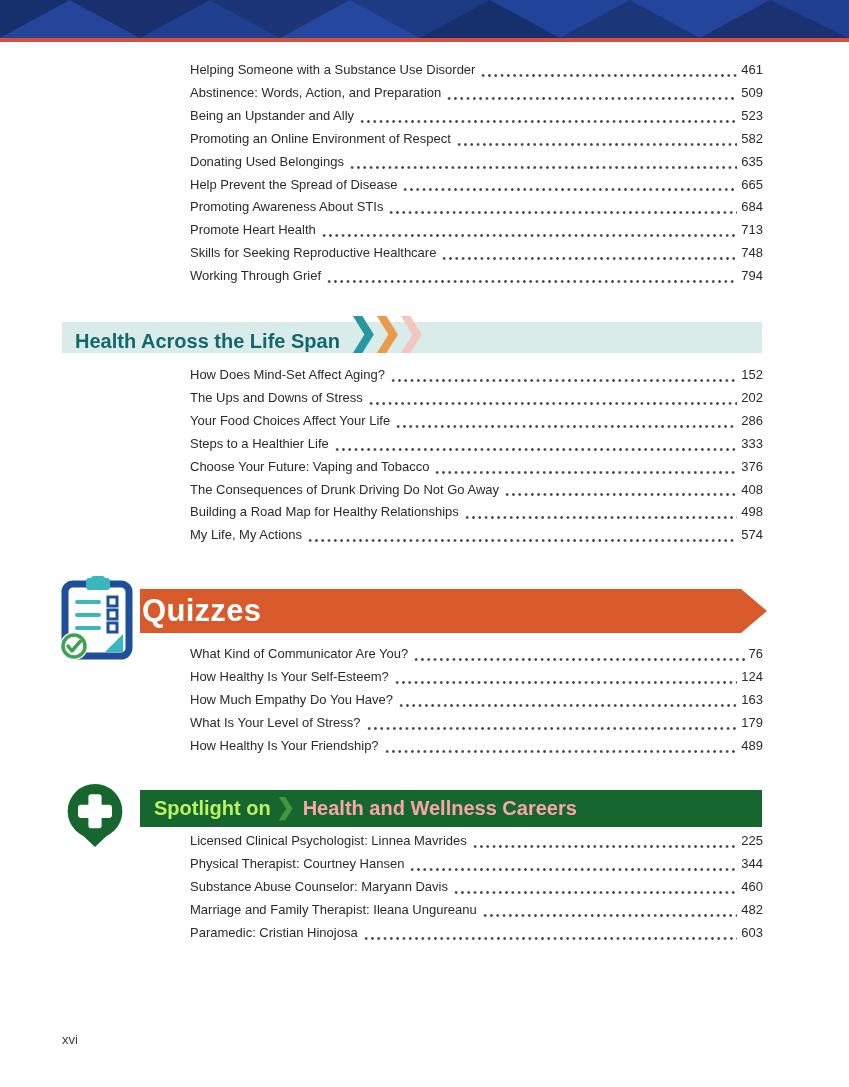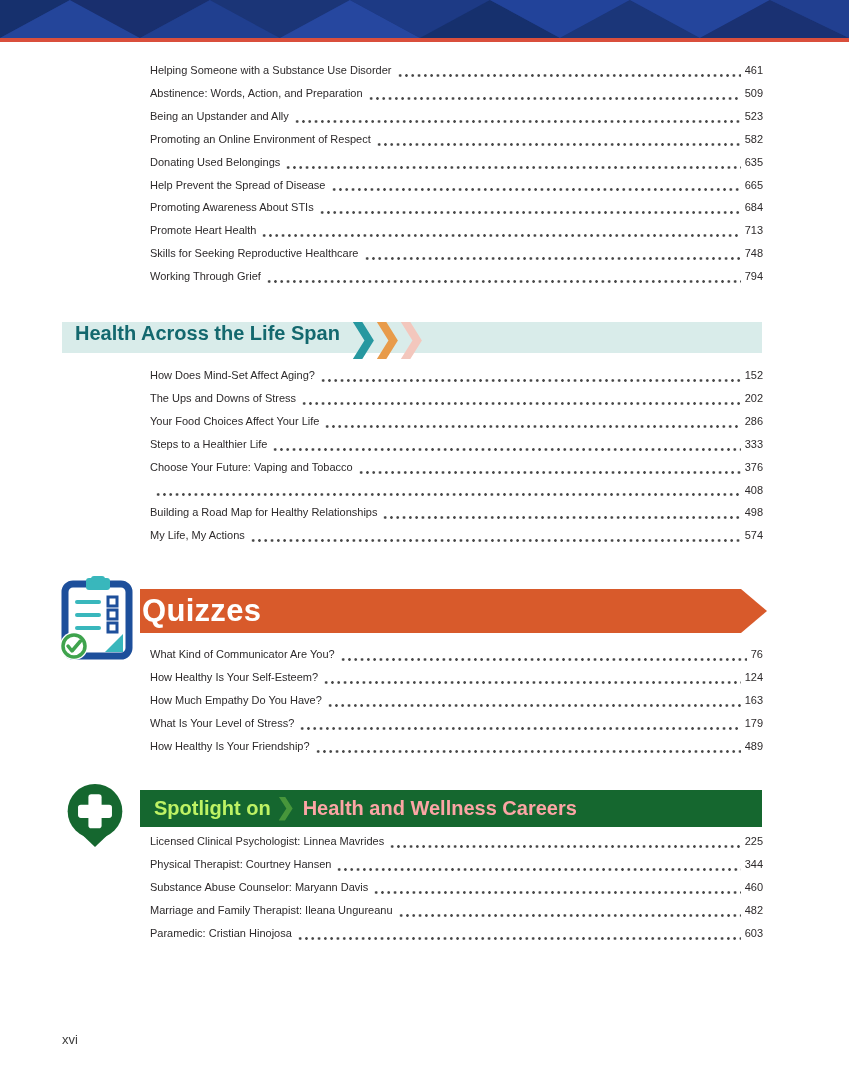--- a/index.html
+++ b/index.html
@@ -14,38 +14,38 @@
     color: #2d2a2b;
   }
 
   
   .top-banner { position: absolute; left: 0; top: 0; width: 849px; height: 38px; }
   .top-banner svg { display: block; width: 100%; height: 100%; }
   .red-rule { position: absolute; left: 0; top: 38px; width: 849px; height: 4px; background: #d94f3c; }
 
   
   .toc-list { position: absolute; left: 150px; width: 613px; }
-  .toc-row { display: flex; align-items: flex-end; line-height: 22.9px; font-size: 11px; }
+  .toc-row { display: flex; align-items: flex-end; line-height: 22.9px; font-size: 13px; margin-left: 40px; }
   .toc-title { white-space: nowrap; }
   .toc-leader {
     flex: 1 1 auto;
     align-self: flex-end;
     height: 3px;
     margin: 0 4px 5px 5px;
     background-image: radial-gradient(circle, #474747 1.15px, transparent 1.5px);
     background-size: 6.3px 3px;
     background-repeat: repeat-x;
     background-position: left center;
   }
   .toc-page { white-space: nowrap; }
 
   
   .health-bar {
     position: absolute; left: 62px; top: 322px; width: 700px; height: 31px;
-    background: #d9ecea; display: flex; align-items: flex-start; overflow: visible;
+    background: #d9ecea; display: flex; align-items: flex-end; overflow: visible;
   }
   .health-title { color: #13686e; font-weight: bold; font-size: 20px; padding-left: 13px; white-space: nowrap; }
   .chevrons { display: flex; align-items: center; margin-left: 10px; }
   .chev { width: 21px; height: 37px; margin-left: 3px;
     clip-path: polygon(0 0, 45% 0, 100% 50%, 45% 100%, 0 100%, 55% 50%); }
   .chev-teal   { background: #2798a0; }
   .chev-orange { background: #e89b4a; }
   .chev-pink   { background: #f3c7bd; }
 
   
@@ -180,20 +180,21 @@
         <span class="toc-title">Steps to a Healthier Life</span>
         <span class="toc-leader"></span>
         <span class="toc-page">333</span>
       </div>
     <div class="toc-row">
         <span class="toc-title">Choose Your Future: Vaping and Tobacco</span>
         <span class="toc-leader"></span>
         <span class="toc-page">376</span>
       </div>
     <div class="toc-row">
+        <span class="toc-title">The Consequences of Drunk Driving Do Not Go Away</span>
         <span class="toc-leader"></span>
         <span class="toc-page">408</span>
       </div>
     <div class="toc-row">
         <span class="toc-title">Building a Road Map for Healthy Relationships</span>
         <span class="toc-leader"></span>
         <span class="toc-page">498</span>
       </div>
     <div class="toc-row">
         <span class="toc-title">My Life, My Actions</span>

